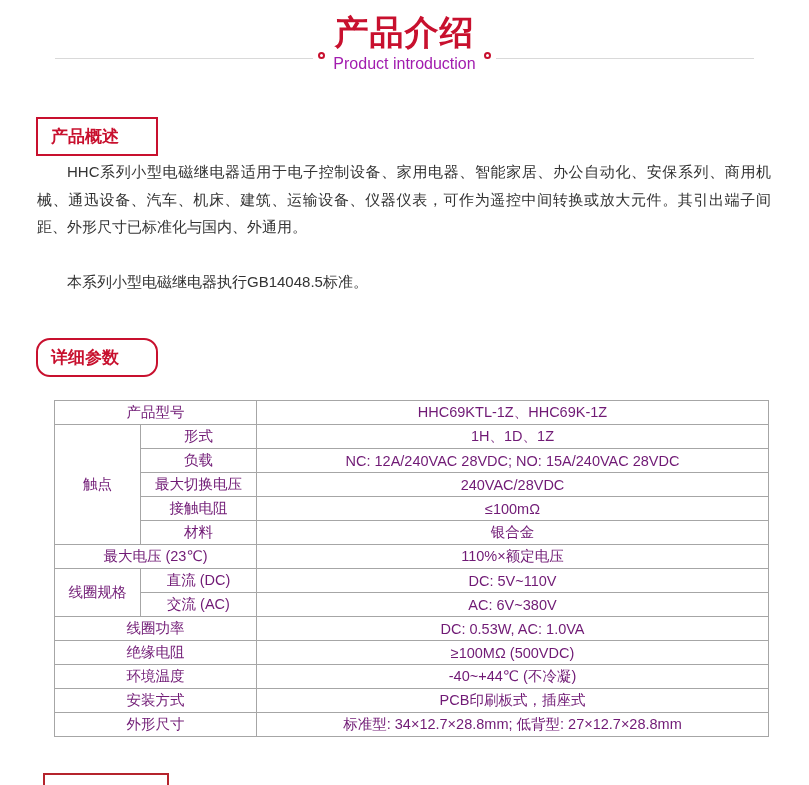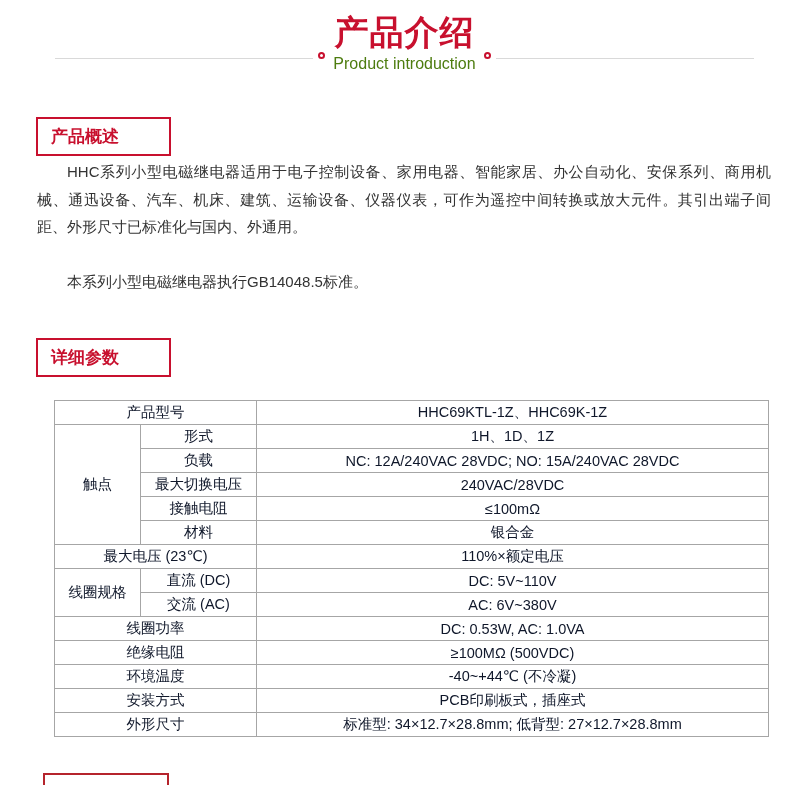--- a/index.html
+++ b/index.html
@@ -19,51 +19,51 @@
   }
   .subtitle-row {
     position: absolute; top: 46px; left: 55px; right: 55px; height: 24px;
     display: flex; align-items: center; justify-content: center;
   }
   .subtitle-rule { flex: 1 1 auto; height: 0; border-top: 1px solid #d9d9d9; }
   .ring {
     width: 7px; height: 7px; border: 2px solid #c8102e; border-radius: 50%;
     background: #fff; flex: 0 0 auto; margin: 0 5px; position: relative; top: -3px;
   }
-  .subtitle-text { flex: 0 0 auto; font-size: 16px; color: #4d7c0f; padding: 0 3px; margin-top: 12px; }
+  .subtitle-text { flex: 0 0 auto; font-size: 16px; color: #a21caf; padding: 0 3px; margin-top: 12px; }
 
   
   .section-box {
-    position: absolute; left: 36px; width: 135px; height: 39px;
+    position: absolute; left: 36px; width: 122px; height: 39px;
     border: 2px solid #c8102e; background: #fff;
   }
   .section-box span {
     display: block; padding-left: 13px; line-height: 35px;
     font-size: 17px; font-weight: bold; color: #c8102e;
   }
   .box-overview { top: 117px; }
-  .box-params   { top: 338px; }
+  .box-params   { top: 338px; border-radius: 14px; }
 
   
   .overview-text {
     position: absolute; left: 37px; top: 158px; width: 734px;
     font-size: 15px; line-height: 27.5px; color: #333;
     text-align: justify;
   }
   .overview-text p { text-indent: 2em; }
   .overview-text p + p { margin-top: 27px; }
 
   
   table.spec {
     position: absolute; left: 54px; top: 400px; width: 714px;
     border-collapse: collapse; table-layout: fixed;
   }
   table.spec td {
     border: 1px solid #a6a6a6; height: 24px;
-    font-size: 14.5px; color: #0f172a; text-align: center; vertical-align: middle;
+    font-size: 14.5px; color: #701a75; text-align: center; vertical-align: middle;
     padding: 0 4px; overflow: hidden; white-space: nowrap;
   }
 
   
   .partial-box {
     position: absolute; left: 43px; top: 773px; width: 126px; height: 40px;
     border: 2px solid #b5242c; background: #fff;
   }
 </style>
 </head>

